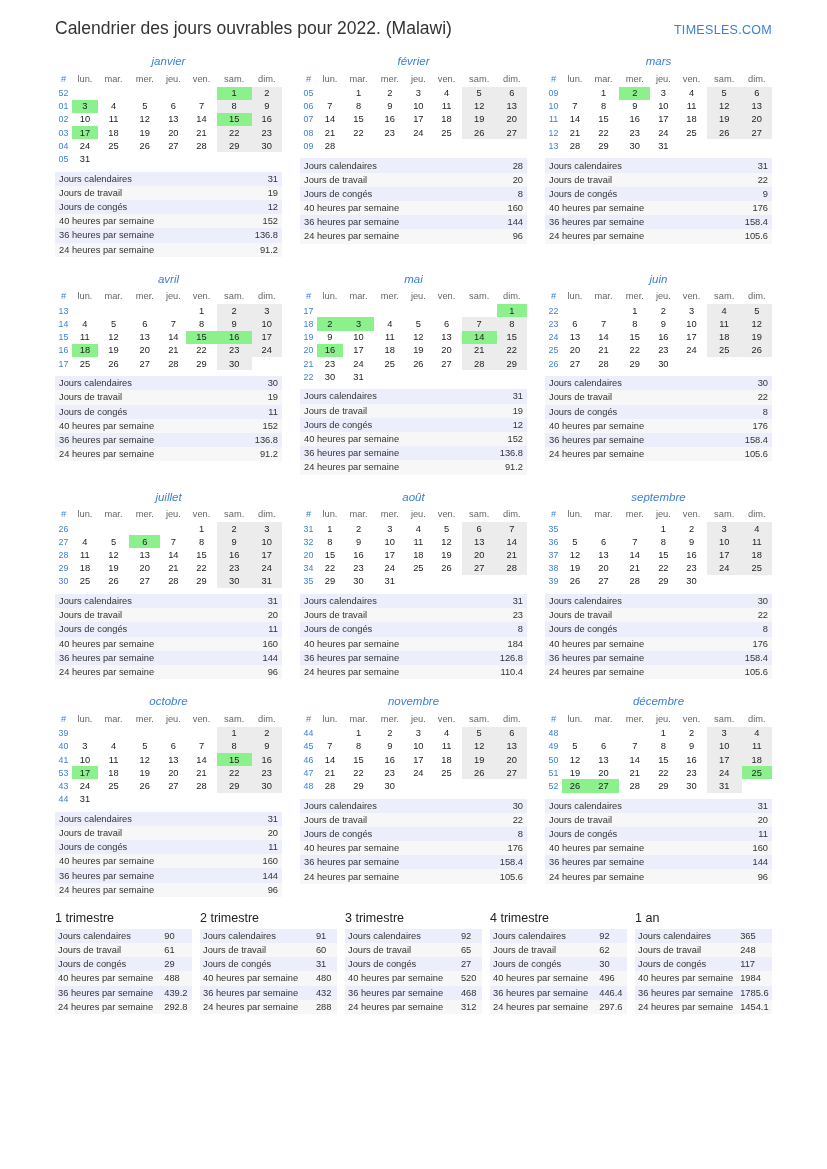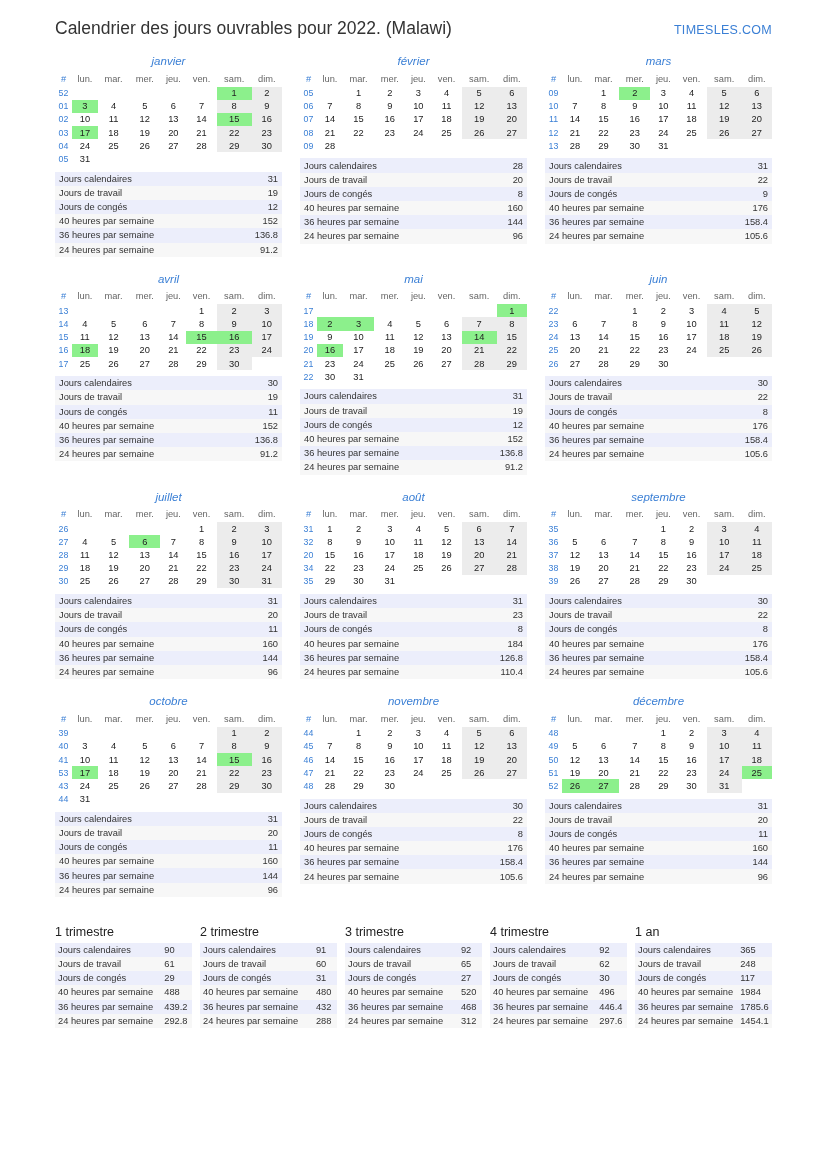--- a/index.html
+++ b/index.html
@@ -29,21 +29,21 @@
   table.cal td.sat, table.cal td.sun { background:#ececec; }
   table.cal td.hol { background:#8cf08c; }
   table.cal td.empty { background: transparent; }
 
   table.stats { width:100%; border-collapse: collapse; font-size: 9.3px; margin-top: 6px; }
   table.stats td { padding: 2.1px 4px; color:#333; }
   table.stats td.val { text-align:right; }
   table.stats tr:nth-child(odd) td { background:#eceefb; }
   table.stats tr:nth-child(even) td { background:#f7f7f7; }
 
-  .summary { margin-top: 28px; display:grid; grid-template-columns: repeat(5, 1fr); column-gap: 8px; }
+  .summary { margin-top: 14px; display:grid; grid-template-columns: repeat(5, 1fr); column-gap: 8px; }
   .sum-title { font-size: 12.5px; color:#222; margin-bottom: 4px; }
   table.sumtab { width:100%; border-collapse:collapse; font-size: 9.3px; }
   table.sumtab td { padding: 2.1px 3px; color:#333; }
   table.sumtab td.val { }
   table.sumtab tr:nth-child(odd) td { background:#eceefb; }
   table.sumtab tr:nth-child(even) td { background:#f7f7f7; }
 </style>
 </head>
 <body>
 

